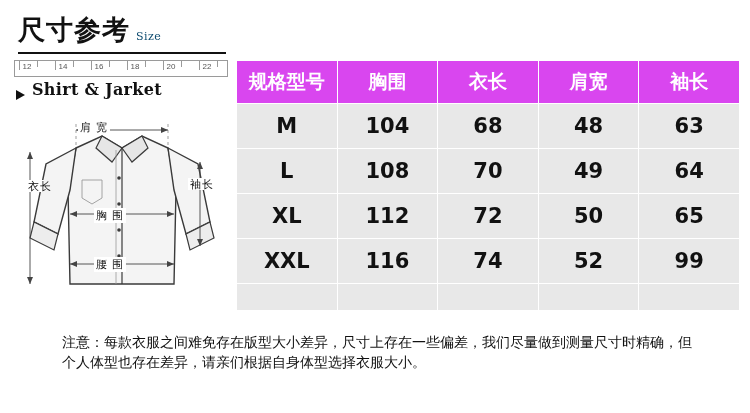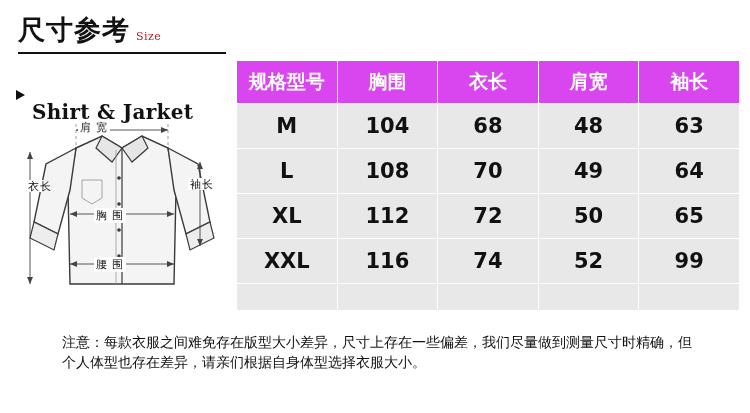--- a/index.html
+++ b/index.html
@@ -34,21 +34,21 @@
     font-size: 27px;
     font-weight: bold;
     letter-spacing: 1px;
     line-height: 1;
     color: #111;
   }
   .header-en {
     margin-left: 6px;
     line-height: 1.05;
     font-family: "DejaVu Serif", "Liberation Serif", serif;
-    color: #b91c1c;
+    color: #0c4a6e;
   }
   .header-en .small {
     font-size: 11px;
     display: block;
     letter-spacing: 0.5px;
   }
   .header-en .big {
     font-size: 15px;
     font-weight: bold;
     display: block;
@@ -96,23 +96,23 @@
     top: 1px;
     font-size: 8px;
     color: #555;
     transform: translateX(-50%);
   }
 
   
   .sj {
     position: absolute;
     left: 22px;
-    top: 40px;
+    top: 20px;
     font-family: "DejaVu Serif", "Liberation Serif", serif;
-    font-size: 20px;
+    font-size: 16px;
     font-weight: bold;
     color: #111;
     letter-spacing: 0.3px;
   }
   .sj-arrow {
     position: absolute;
     left: 6px;
     top: 30px;
     width: 0; height: 0;
     border-top: 5px solid transparent;
@@ -202,20 +202,40 @@
   <div class="header">
     <span class="header-cn">尺寸参考</span>
     <span class="header-en">
       <span class="small">Size</span>
     </span>
   </div>
   <div class="header-underline"></div>
 
   <div class="illus">
 
+    <div class="ruler">
+      <div class="tick major" style="left:4px;"></div>
+      <div class="num" style="left:12px;">12</div>
+      <div class="tick" style="left:22px;"></div>
+      <div class="tick major" style="left:40px;"></div>
+      <div class="num" style="left:48px;">14</div>
+      <div class="tick" style="left:58px;"></div>
+      <div class="tick major" style="left:76px;"></div>
+      <div class="num" style="left:84px;">16</div>
+      <div class="tick" style="left:94px;"></div>
+      <div class="tick major" style="left:112px;"></div>
+      <div class="num" style="left:120px;">18</div>
+      <div class="tick" style="left:130px;"></div>
+      <div class="tick major" style="left:148px;"></div>
+      <div class="num" style="left:156px;">20</div>
+      <div class="tick" style="left:166px;"></div>
+      <div class="tick major" style="left:184px;"></div>
+      <div class="num" style="left:192px;">22</div>
+      <div class="tick" style="left:202px;"></div>
+    </div>
 
     <div class="sj-arrow"></div>
     <div class="sj">Shirt &amp; Jarket</div>
 
     <div class="garment">
       <svg width="196" height="190" viewBox="0 0 196 190">
 
         <path d="M52 30 L78 18 L98 30 L118 18 L144 30 L152 72 L150 166 L46 166 L44 72 Z" fill="#f4f4f4" stroke="#3a3a3a" stroke-width="1.4"></path>
 
         <path d="M52 30 L22 46 L10 104 L34 116 L46 72 Z" fill="#f4f4f4" stroke="#3a3a3a" stroke-width="1.4"></path>

